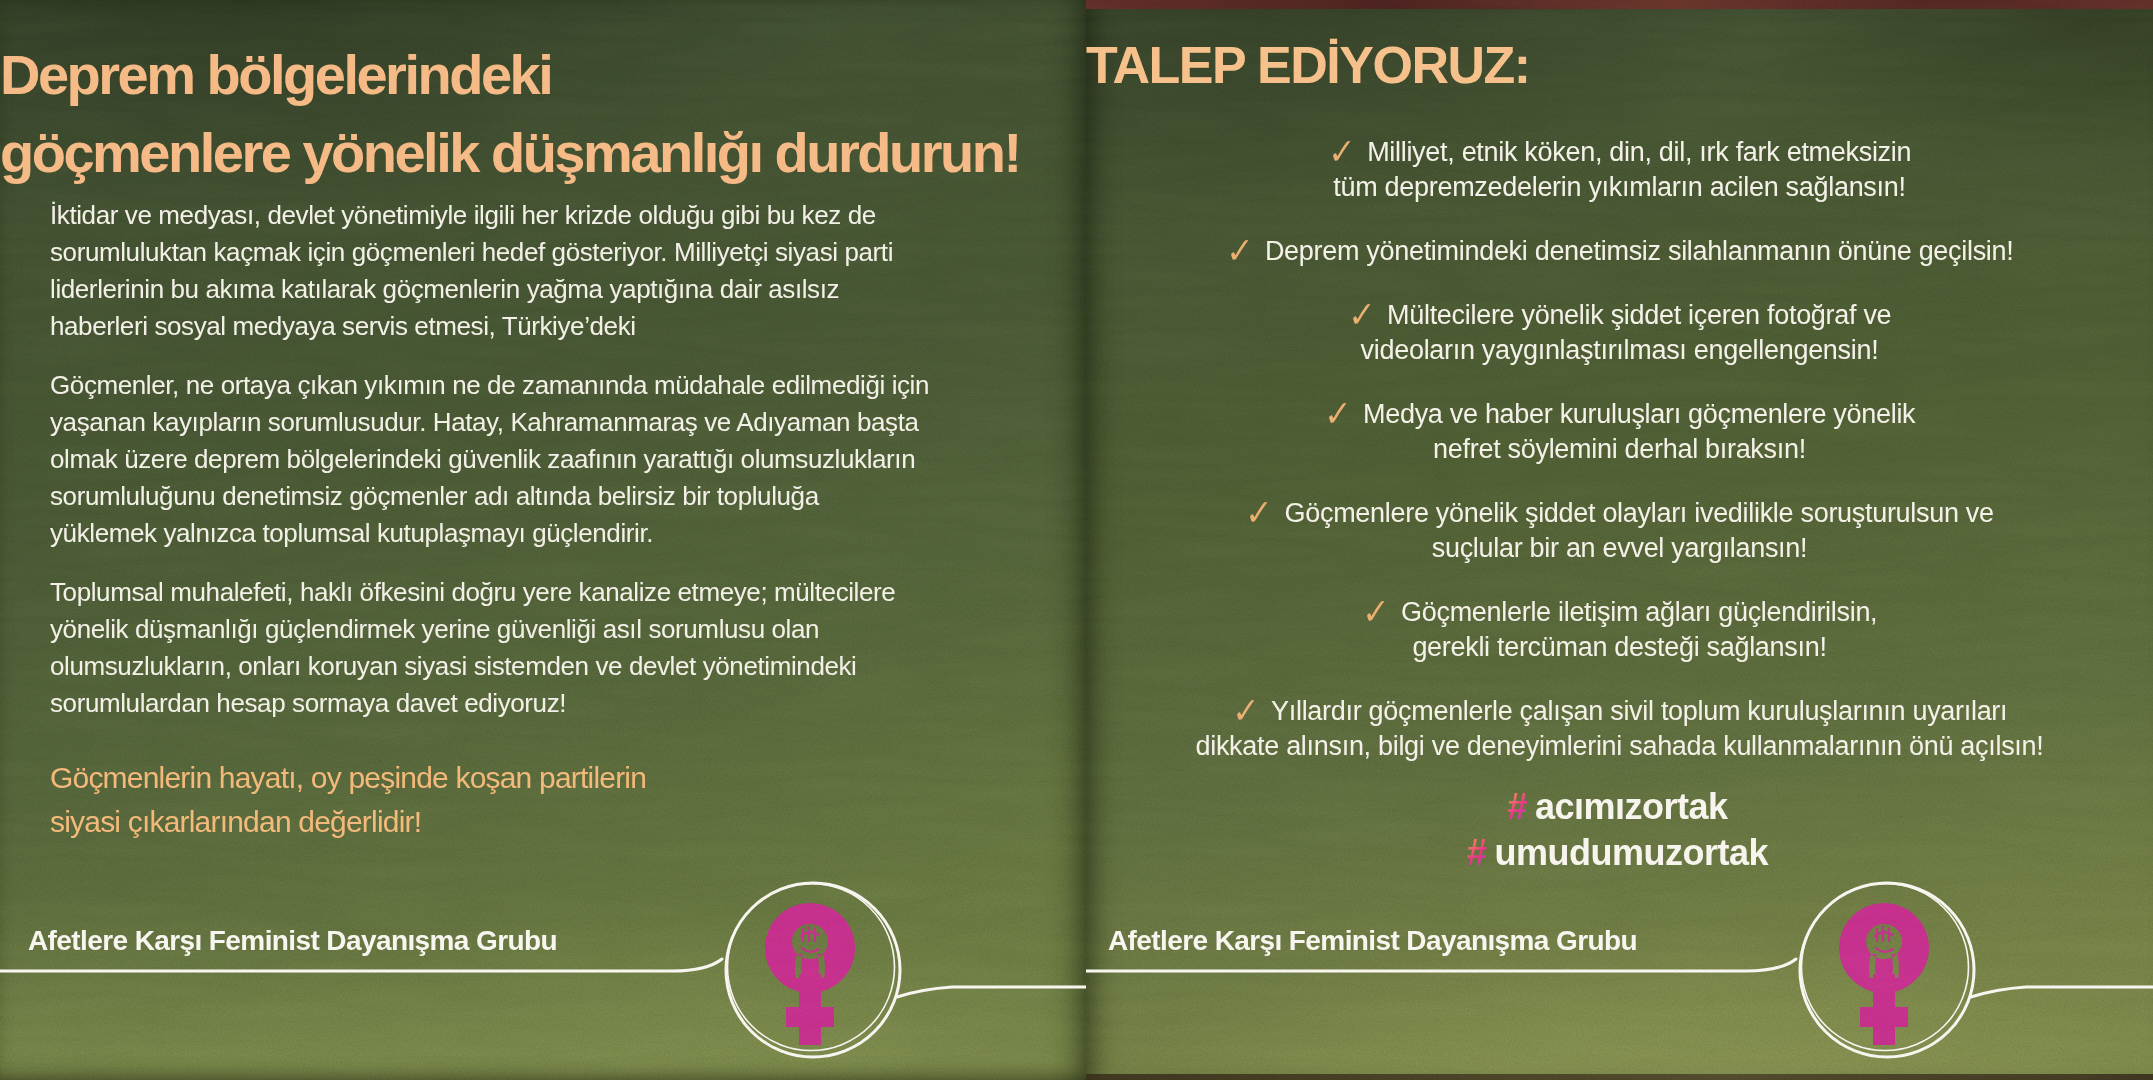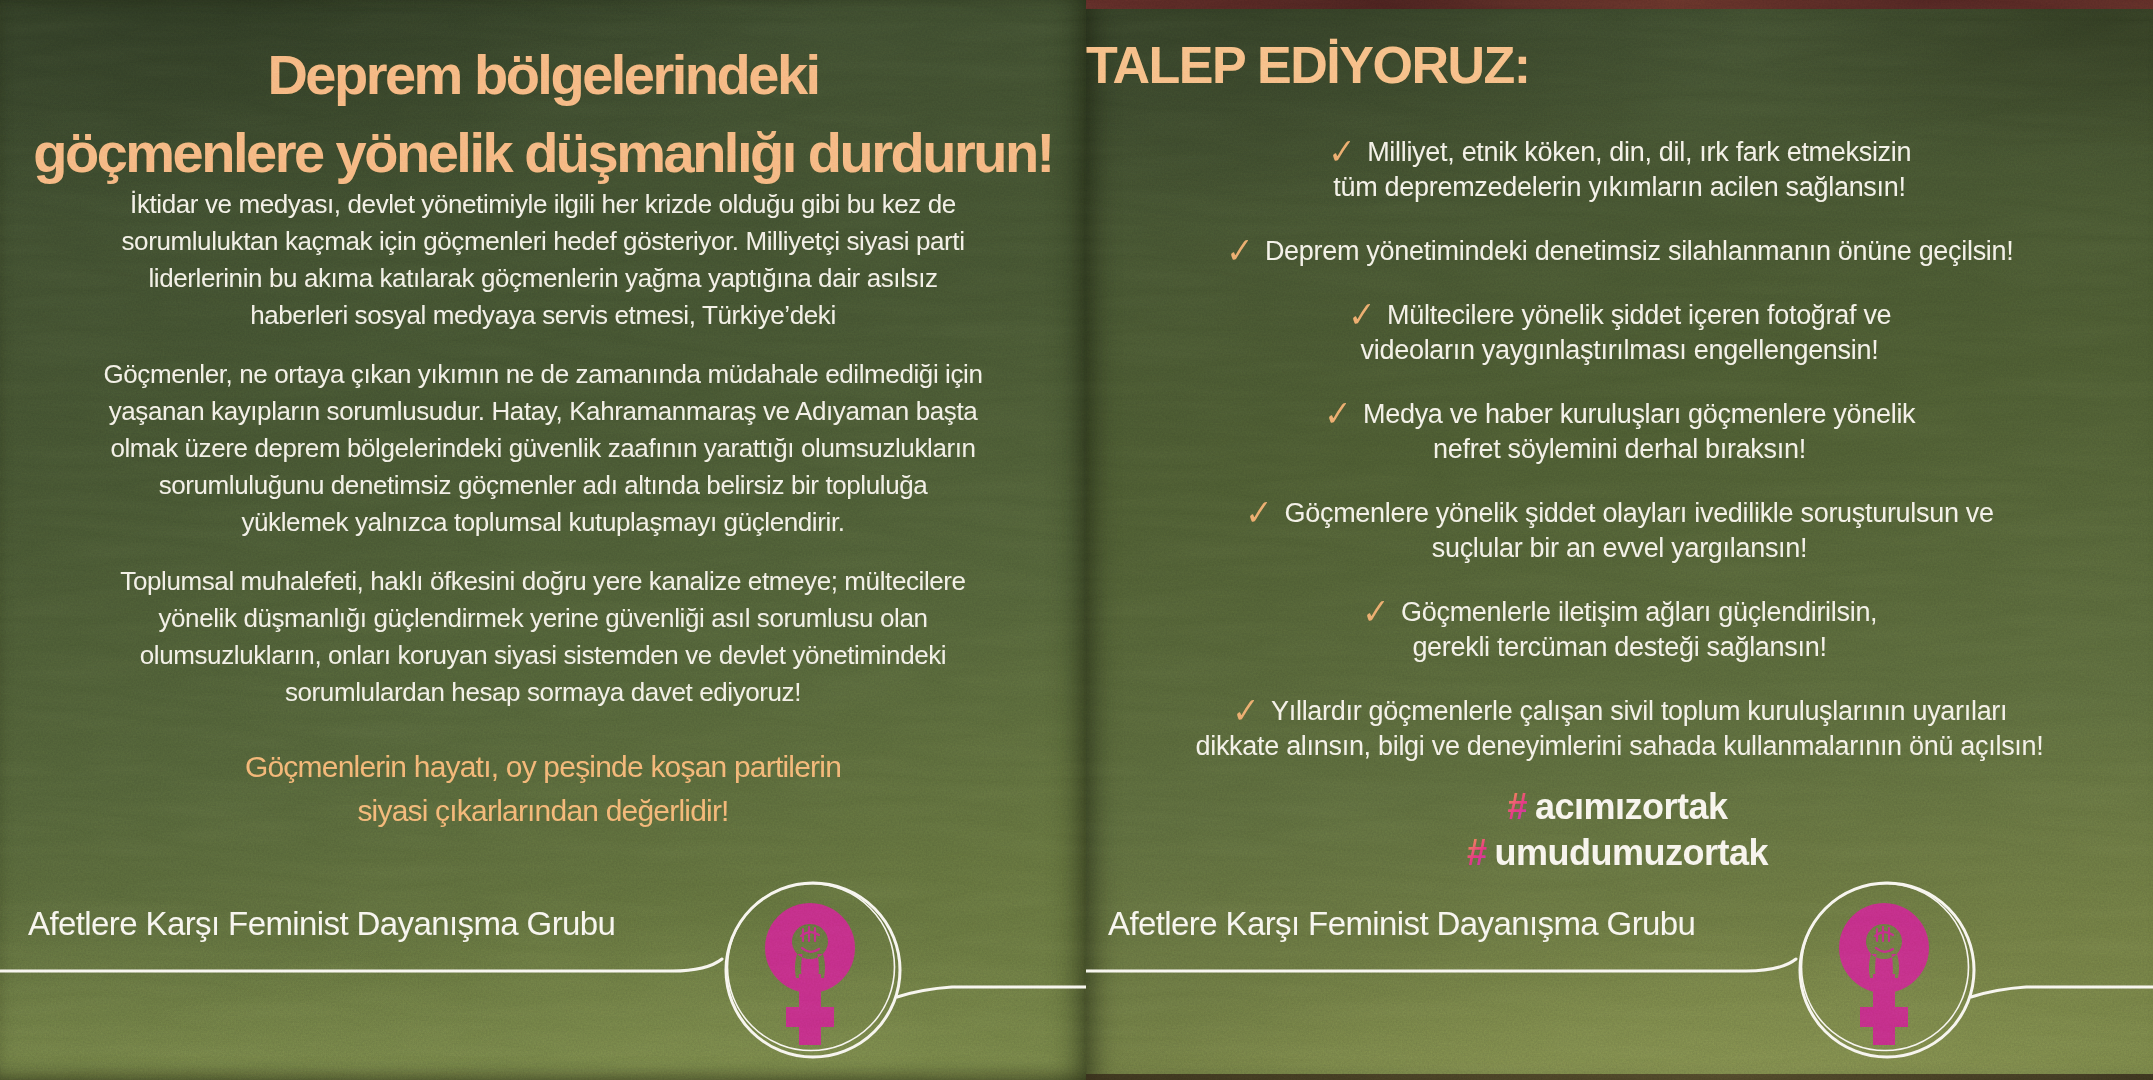--- a/index.html
+++ b/index.html
@@ -35,26 +35,26 @@
     position:absolute;bottom:0;left:0;right:0;height:6px;z-index:3;
     background:linear-gradient(90deg,rgba(50,40,24,.85),rgba(62,48,30,.75) 60%,rgba(48,38,24,.85));
   }
   
   .tex{position:absolute;inset:0;width:100%;height:100%;pointer-events:none;z-index:9;}
   .tex-grain{mix-blend-mode:overlay;opacity:.5;}
   .tex-streak{mix-blend-mode:soft-light;opacity:.55;}
   
   .title-left{
     position:absolute;top:36px;left:0;right:0;margin:0;z-index:4;
-    text-align:center;color:#f5b37e;font-weight:800;
+    text-align:left;color:#f5b37e;font-weight:800;
     font-size:56px;line-height:78px;letter-spacing:-2.5px;
   }
   .title-left span{display:block;white-space:nowrap;}
-  .body-left{position:absolute;top:186px;left:50px;right:50px;z-index:4;
-    color:#f2efe6;text-align:center;}
+  .body-left{position:absolute;top:197px;left:50px;right:50px;z-index:4;
+    color:#f2efe6;text-align:left;}
   .body-left p{margin:0 0 22px 0;font-size:26px;line-height:37px;letter-spacing:-0.4px;font-weight:500;}
   .body-left p span{display:block;white-space:nowrap;}
   .closing{
     margin-top:34px !important;color:#f3b273;font-weight:800;
     font-size:30px !important;line-height:44px !important;letter-spacing:-0.8px !important;
   }
   
   .title-right{
     position:absolute;top:34px;left:0;right:0;margin:0;z-index:4;
     text-align:left;color:#f6ba83;font-weight:800;
@@ -74,22 +74,22 @@
   .hashtags{position:absolute;top:784px;left:0;right:4px;z-index:4;text-align:center;
     color:#f7f4ec;font-weight:800;font-size:36px;line-height:46px;letter-spacing:-0.5px;}
   .hashtag{white-space:nowrap;}
   .hash{
     font-weight:800;margin-right:8px;
     background:linear-gradient(135deg,#f59a45 8%,#e4307e 55%,#a93ab8 96%);
     -webkit-background-clip:text;background-clip:text;color:transparent;
   }
   
   .group-name{
-    position:absolute;top:905px;z-index:5;color:#f7f5ee;font-weight:400;
-    font-size:33px;letter-spacing:-0.6px;white-space:nowrap;
+    position:absolute;top:925px;z-index:5;color:#f7f5ee;font-weight:700;
+    font-size:28px;letter-spacing:-0.6px;white-space:nowrap;
   }
   .panel-left .group-name{left:28px;}
   .panel-right .group-name{left:22px;}
   .connector,.logo{position:absolute;z-index:4;pointer-events:none;}
   .connector{top:900px;left:0;}
   .logo{top:870px;}
   .panel-left .logo{left:718px;}
   .panel-right .logo{left:706px;}
 </style>
 </head>

